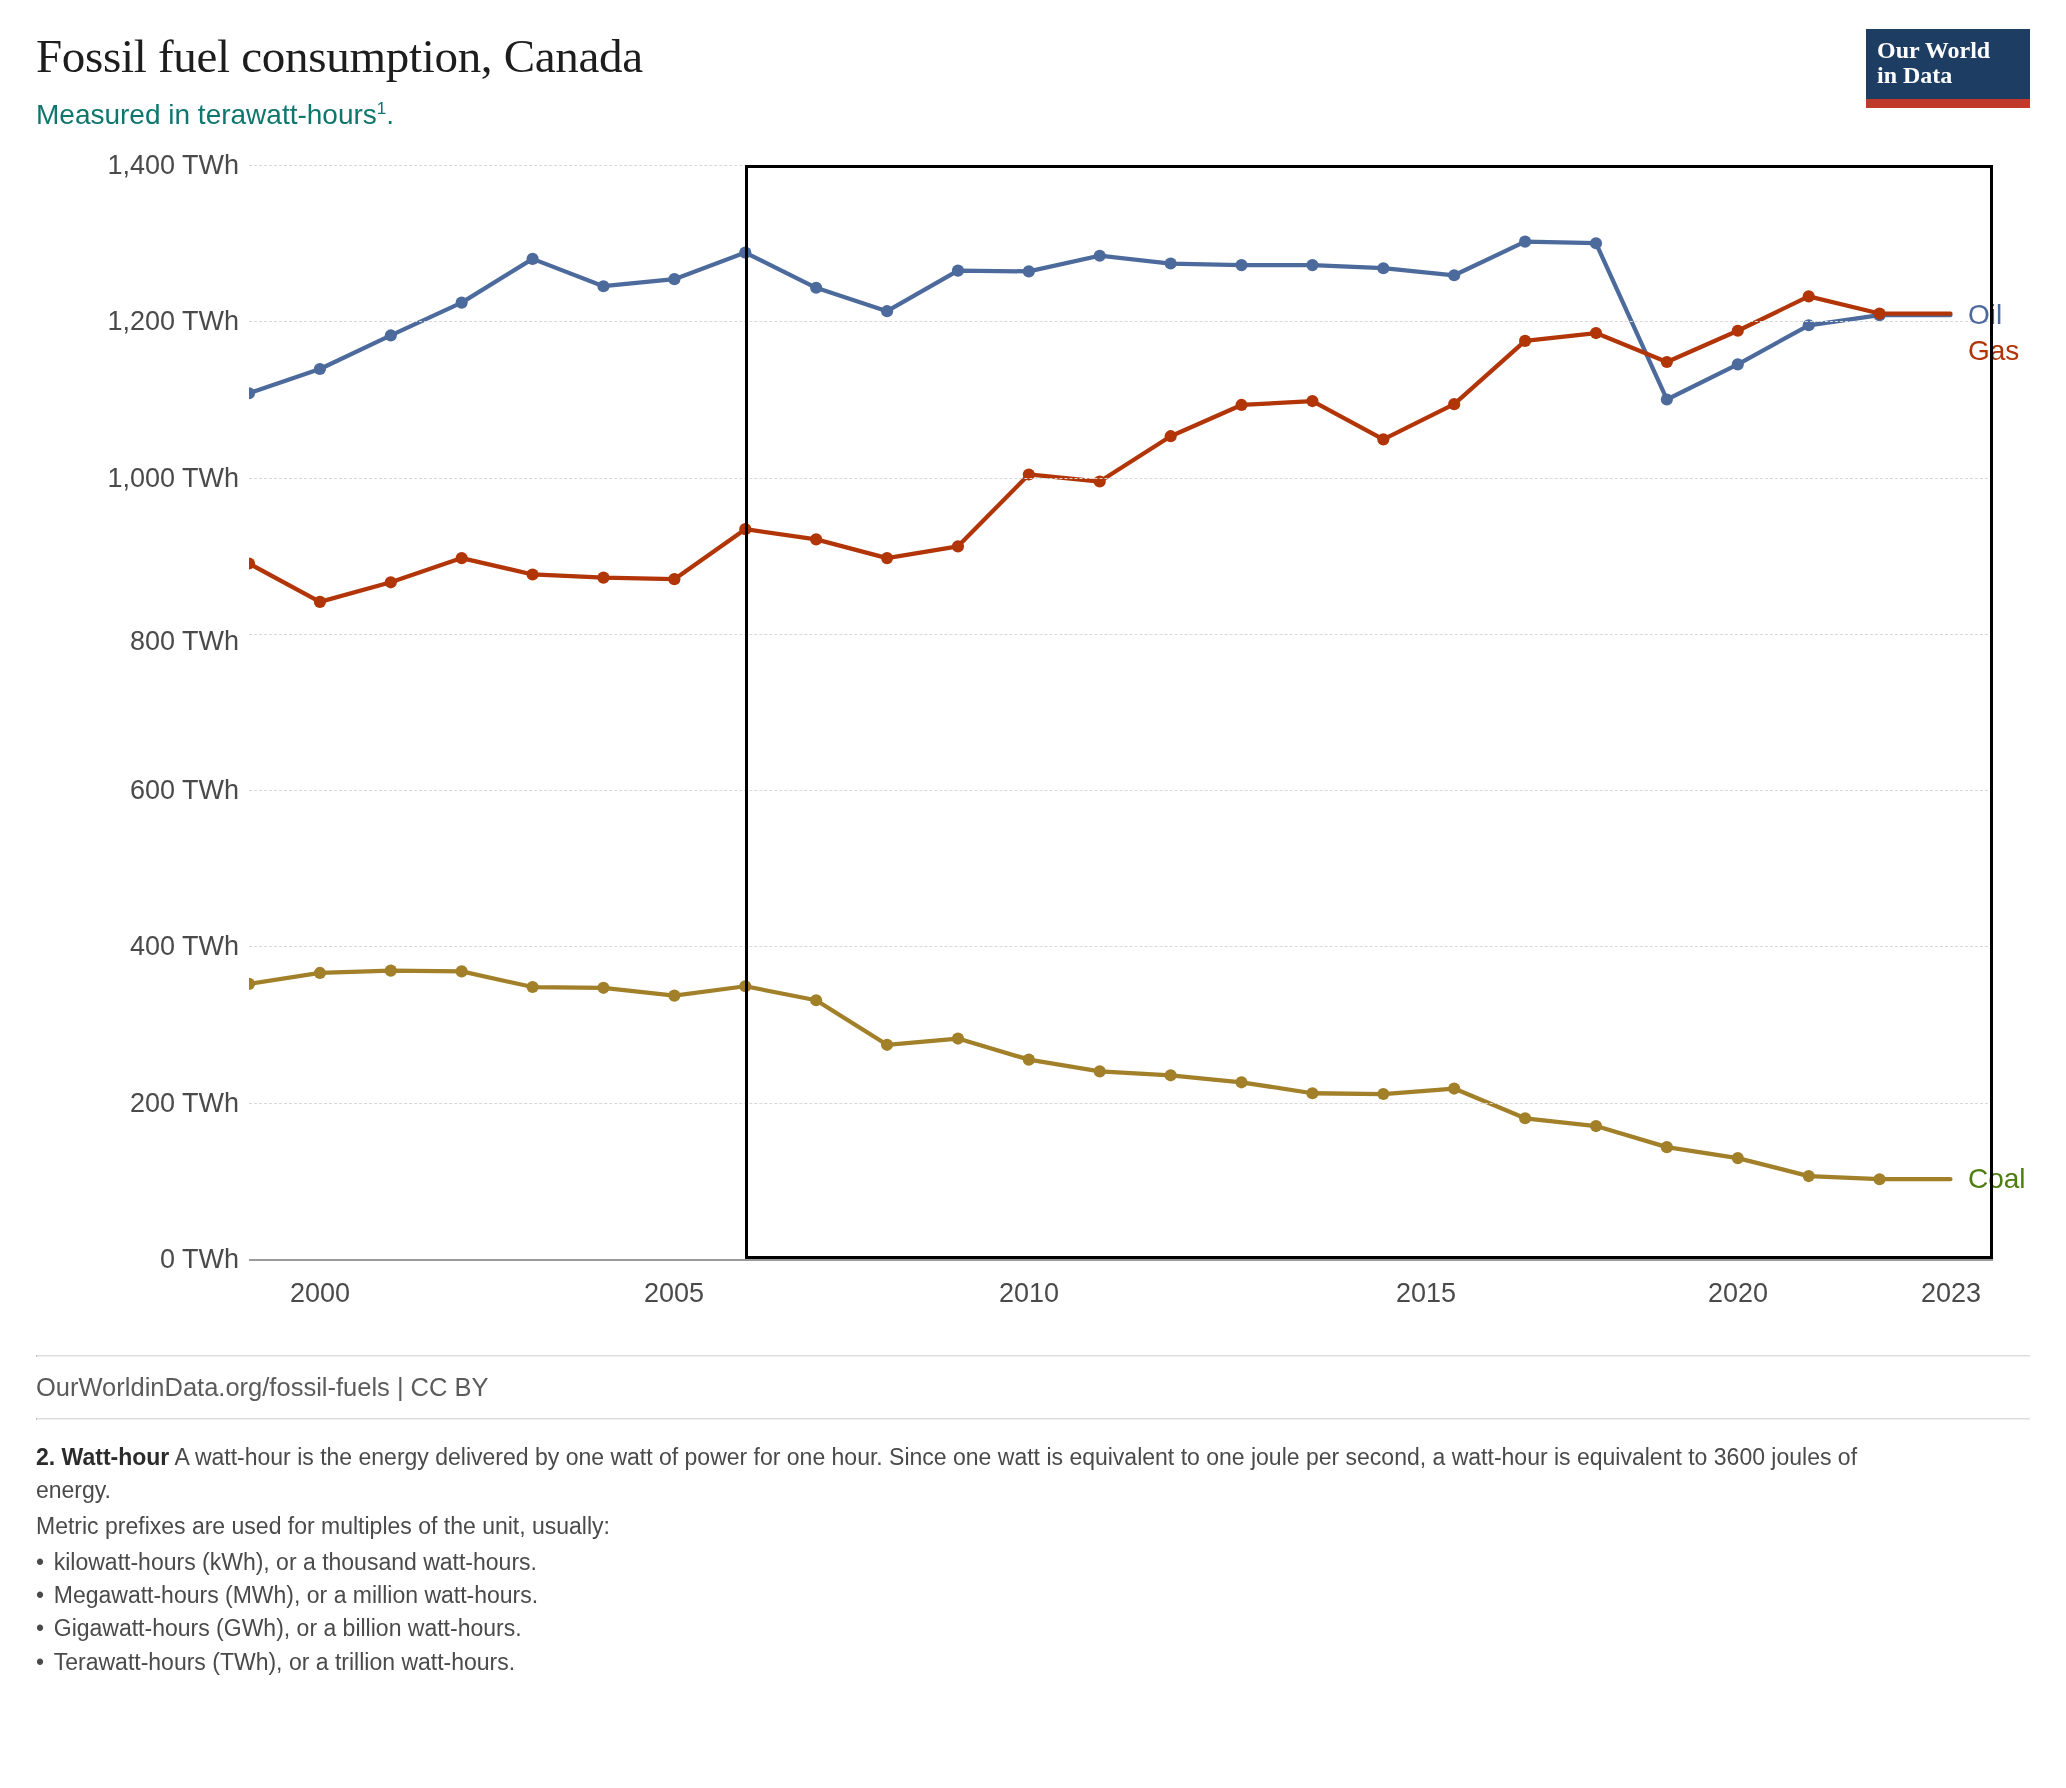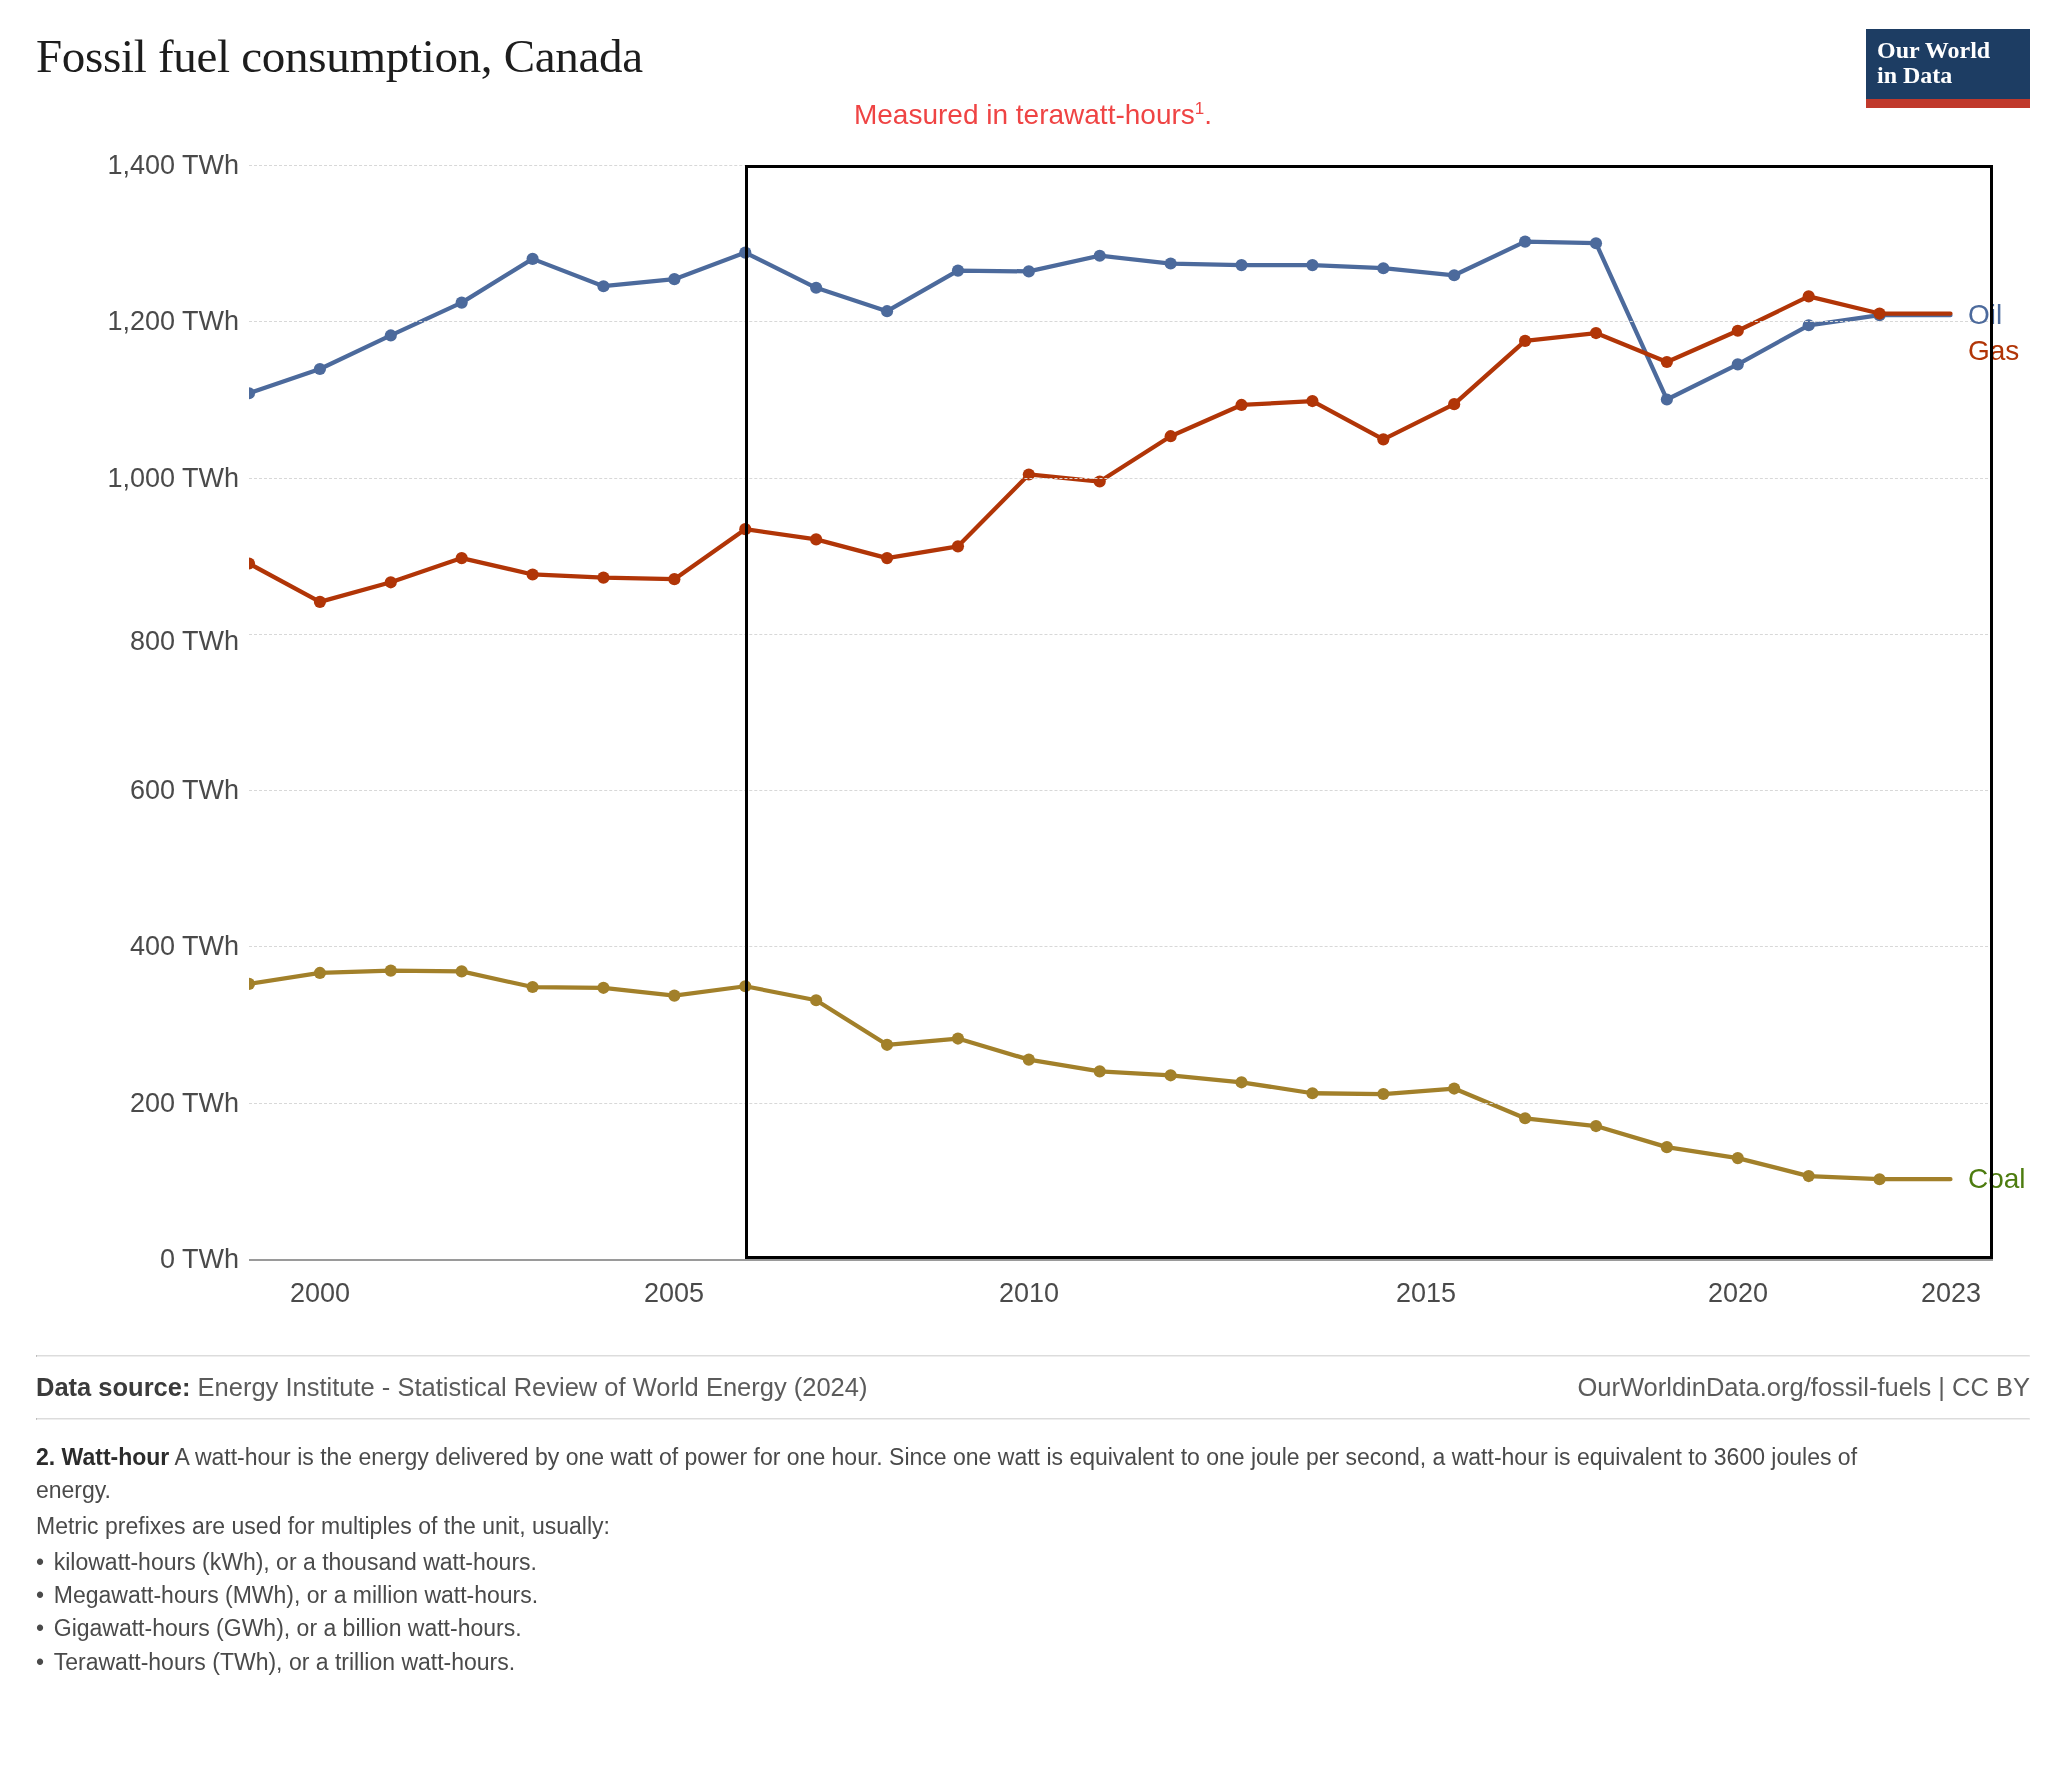--- a/index.html
+++ b/index.html
@@ -33,24 +33,23 @@
   .chart-title {
     font-family: "Liberation Serif", serif;
     font-size: 47px;
     font-weight: 400;
     color: #1d1d1d;
     margin: 0;
     letter-spacing: -0.3px;
   }
   .chart-subtitle {
     font-size: 28px;
-    color: #ef4444;
+    color: #0f766e;
     margin: 16px 0 0 0;
     font-weight: 400;
-    text-align: center;
   }
   .chart-subtitle sup { font-size: 17px; }
 
   .owid-logo {
     position: absolute;
     right: 0;
     top: 29px;
     width: 164px;
   }
   .owid-logo .owid-box {
@@ -287,24 +286,20 @@
         <div class="series-label" style="left: 1719px; top: 150px; color: rgb(76, 106, 156);">Oil</div>
         <div class="series-label" style="left: 1719px; top: 186px; color: rgb(177, 53, 7);">Gas</div>
         <div class="series-label" style="left: 1719px; top: 1014px; color: #4d7c0f;">Coal</div>
         <div class="highlight-box" style="left: 496px; top: 0px; width: 1248px; height: 1094px; border-color: rgb(0, 0, 0);"></div>
       </div>
   </div>
 
   <div class="footer">
     <hr class="footer-rule">
     <div class="footer-row">
-      <div>
-        <b>Data source:</b>
-        <span>Energy Institute - Statistical Review of World Energy (2024)</span>
-      </div>
       <div class="right">OurWorldinData.org/fossil-fuels | CC BY</div>
     </div>
     <hr class="footer-rule">
 
     <div class="notes">
       <p><b>2. Watt-hour</b> <span>A watt-hour is the energy delivered by one watt of power for one hour. Since one watt is equivalent to one joule per second, a watt-hour is equivalent to 3600 joules of energy.</span></p>
       <p>Metric prefixes are used for multiples of the unit, usually:</p>
       <ul id="note-list">
           <li>kilowatt-hours (kWh), or a thousand watt-hours.</li>
           <li>Megawatt-hours (MWh), or a million watt-hours.</li>

